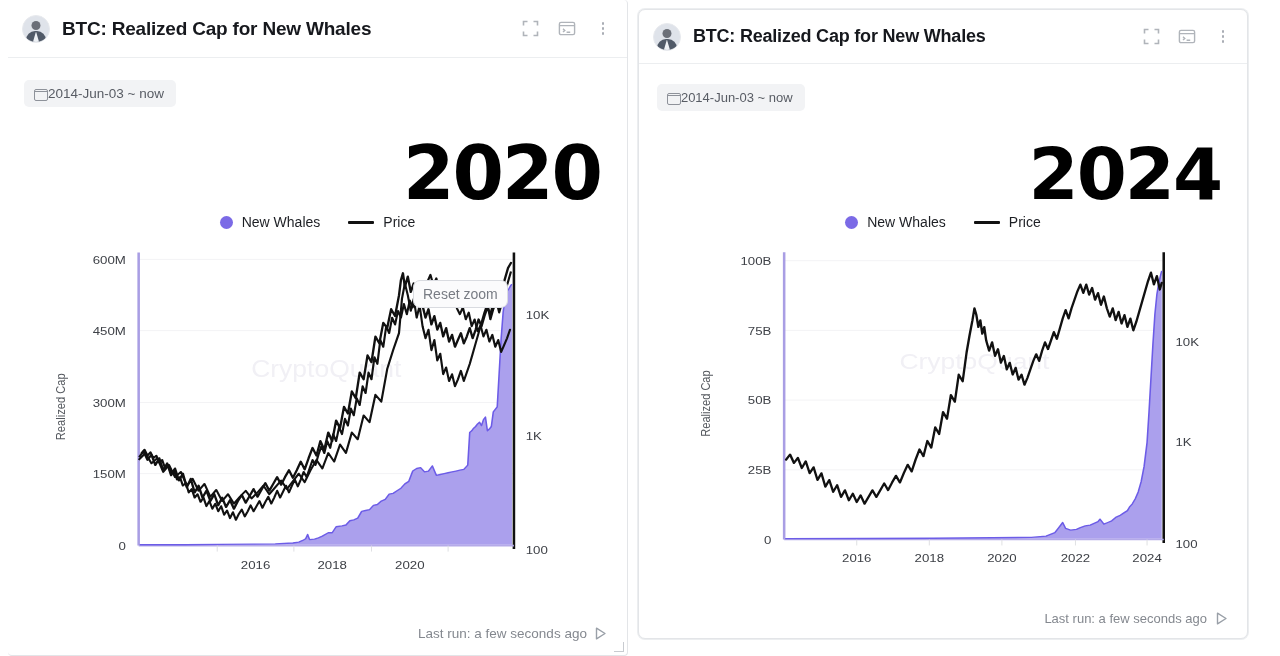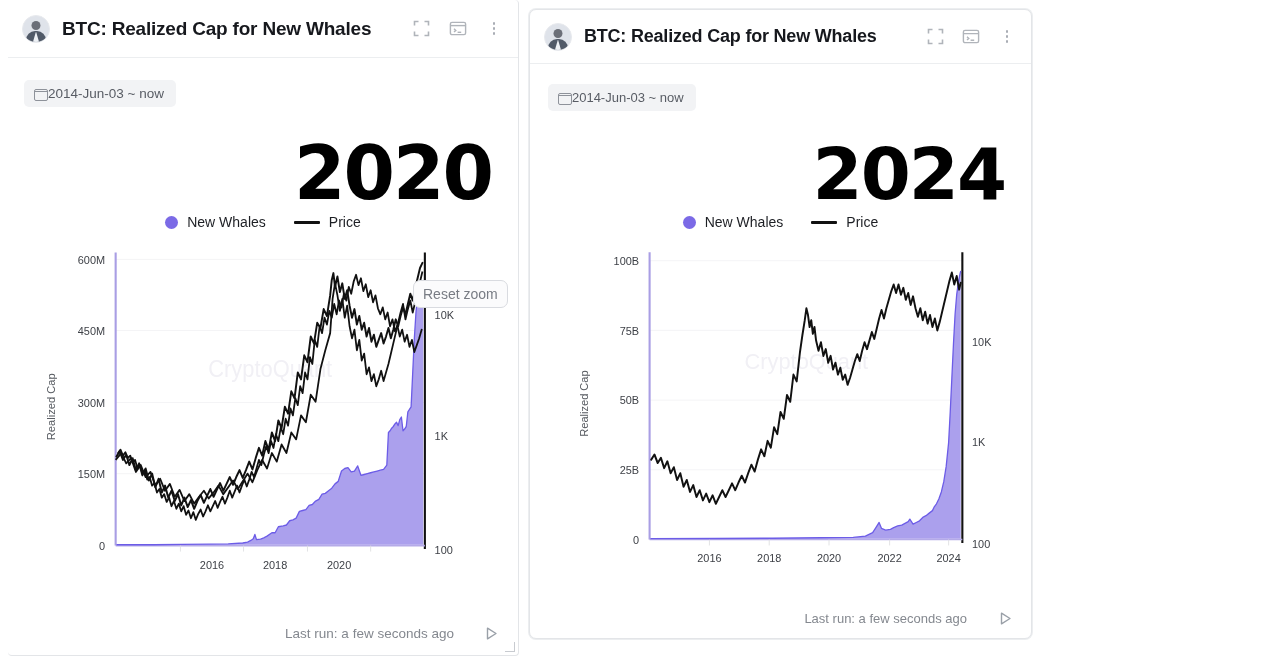--- a/index.html
+++ b/index.html
@@ -5,21 +5,21 @@
   * { box-sizing: border-box; }
   html, body {
     margin: 0; padding: 0;
     width: 1280px; height: 656px;
     background: #ffffff;
     font-family: "Liberation Sans", sans-serif;
     overflow: hidden;
   }
   .stage {
     position: relative;
-    width: 1032px; height: 656px;
+    width: 1248px; height: 656px;
     background: #ffffff;
     display: flex;
     gap: 10px;
   }
 
   
   .panel {
     position: relative;
     background: #ffffff;
     border: 1px solid #e3e5e8;
@@ -155,21 +155,21 @@
     padding: 5px 9px;
     font-size: 14px;
     color: #787c84;
     cursor: pointer;
     z-index: 5;
   }
 
   .footer {
     position: absolute;
     right: 18px; bottom: 14px;
-    display: flex; align-items: center; gap: 30px;
+    display: flex; align-items: center; gap: 6px;
     font-size: 13.5px;
     color: #84888f;
   }
   .panel.right .footer { right: 18px; bottom: 12px; font-size: 13px; }
   .play-wrap { width: 16px; height: 16px; display:flex; align-items:center; justify-content:center; cursor:pointer;}
 
   .corner-mark {
     position: absolute; right: 3px; bottom: 3px;
     width: 10px; height: 10px;
     border-right: 1.5px solid #c8cbd0;

